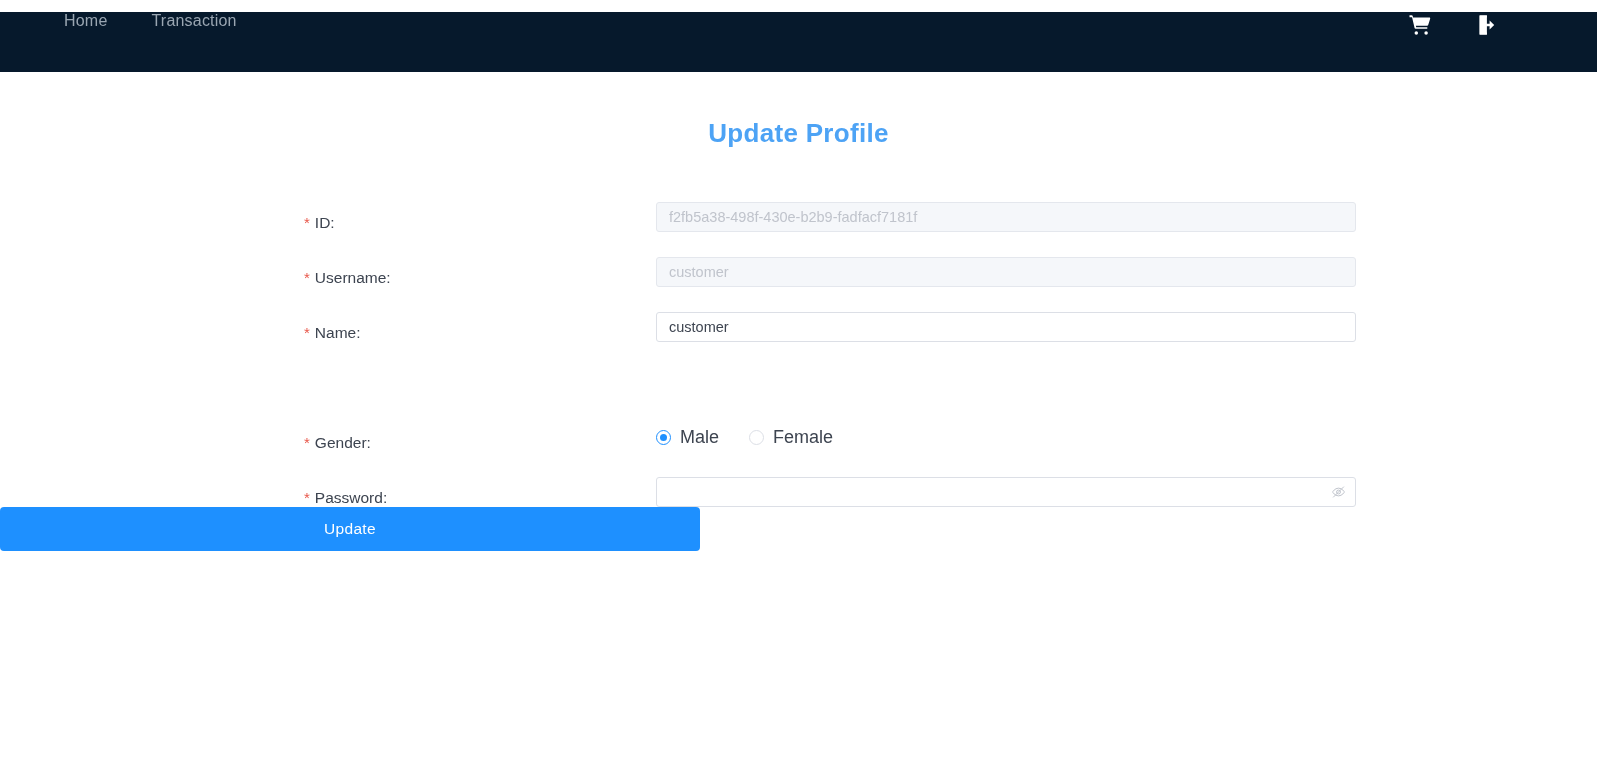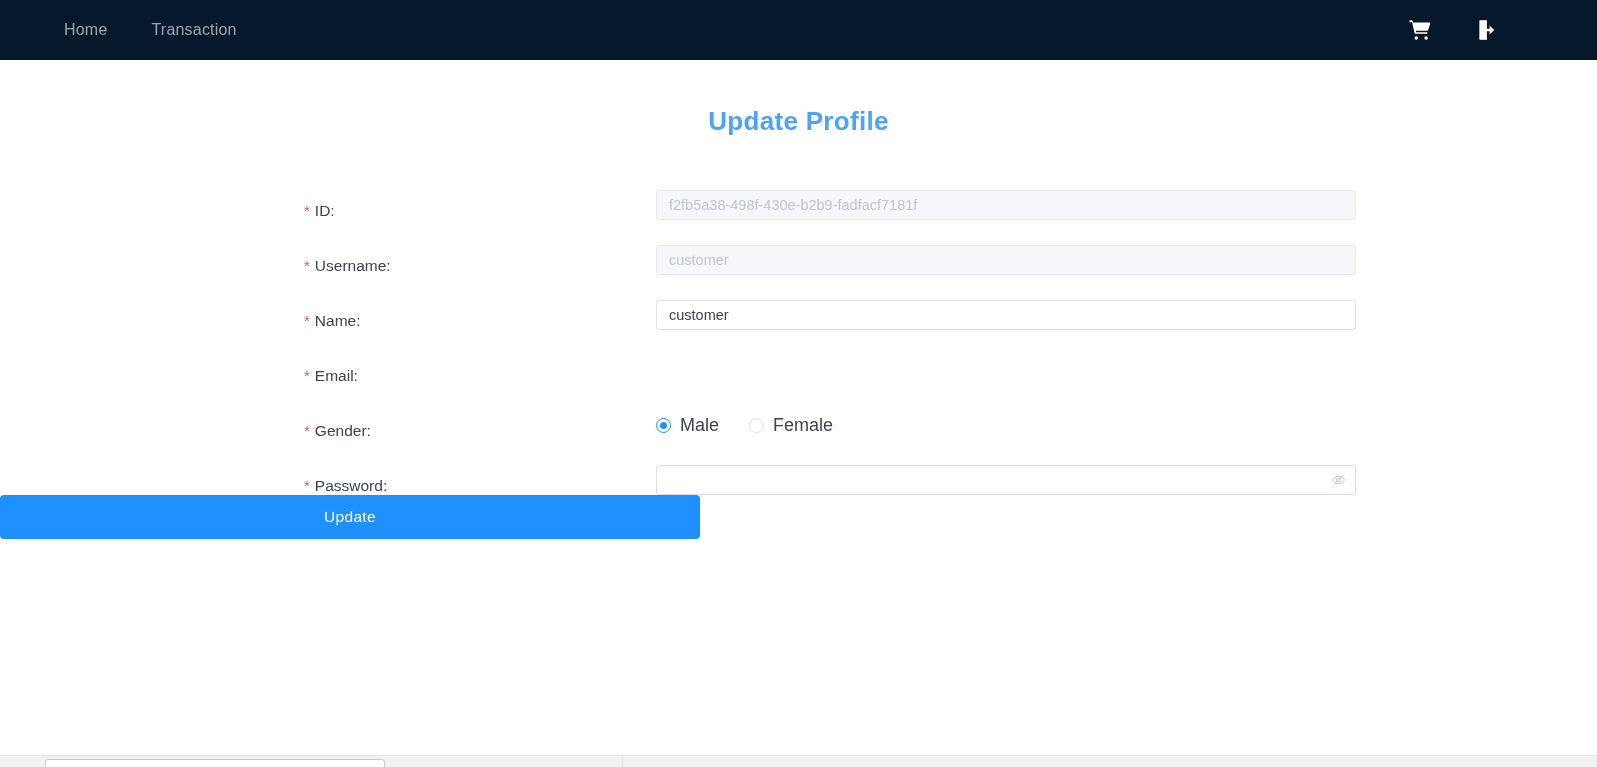--- a/index.html
+++ b/index.html
@@ -9,22 +9,23 @@
     background: #ffffff;
     font-family: "Liberation Sans", sans-serif;
     overflow: hidden;
   }
 
   
   .navbar {
     height: 60px;
     background: #06192c;
     display: flex;
-    align-items: center;
+    align-items: flex-start;
     position: relative;
+    margin-top: 12px;
   }
   .nav-links { display: flex; align-items: stretch; }
   .nav-item {
     display: flex;
     align-items: center;
     justify-content: center;
     padding: 0 22px;
     color: #9aa6b2;
     font-size: 16px;
     letter-spacing: .2px;
@@ -252,23 +253,20 @@
         <span class="req">*</span><span>Name:</span>
       </div>
       <div class="field-wrap">
         <div class="field">
           <span>customer</span>
         </div>
       </div>
     </div>
 
     <div class="form-row">
-      <div class="form-label">
-        <span class="req">*</span><span>Email:</span>
-      </div>
     </div>
 
     <div class="form-row">
       <div class="form-label">
         <span class="req">*</span><span>Gender:</span>
       </div>
       <div class="field-wrap">
         <div class="radio-group">
           <div class="radio">
             <span class="dot checked"></span>

